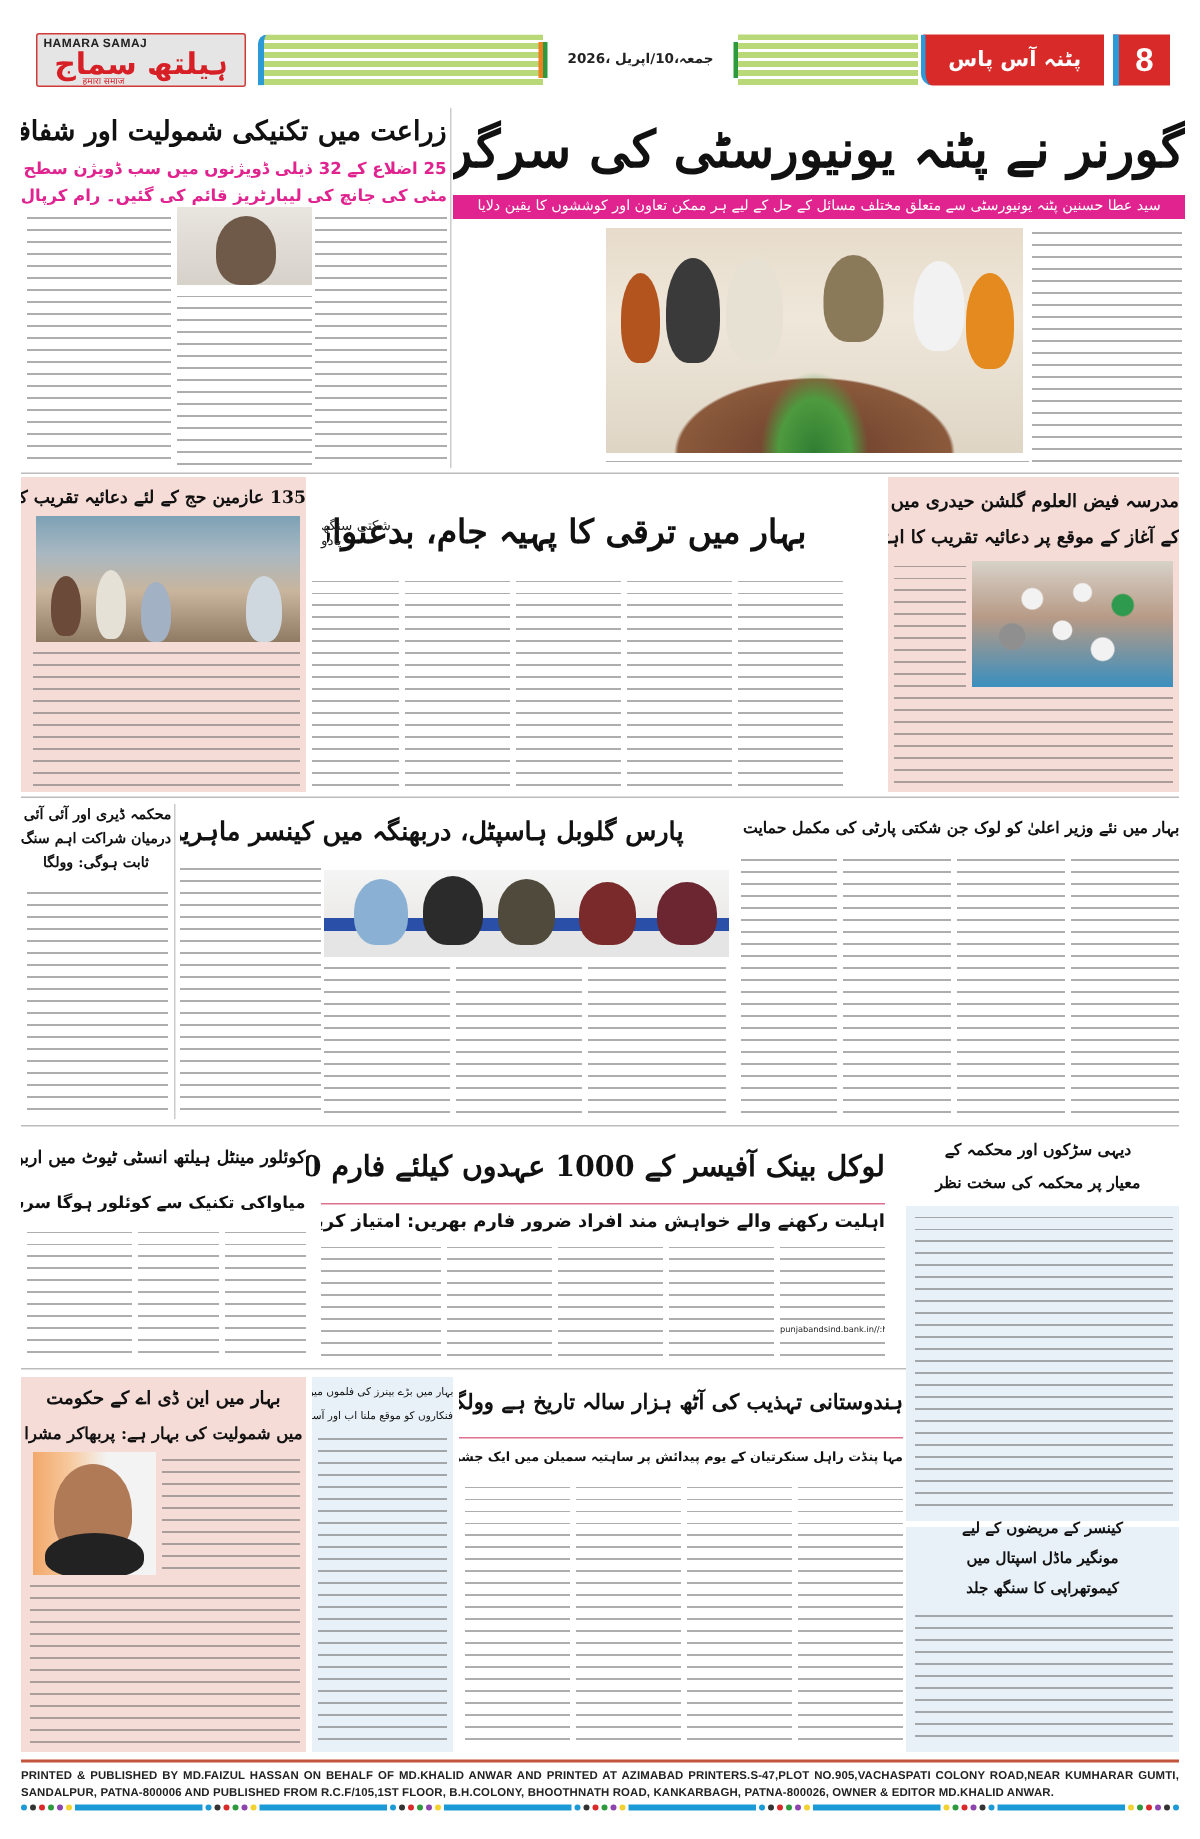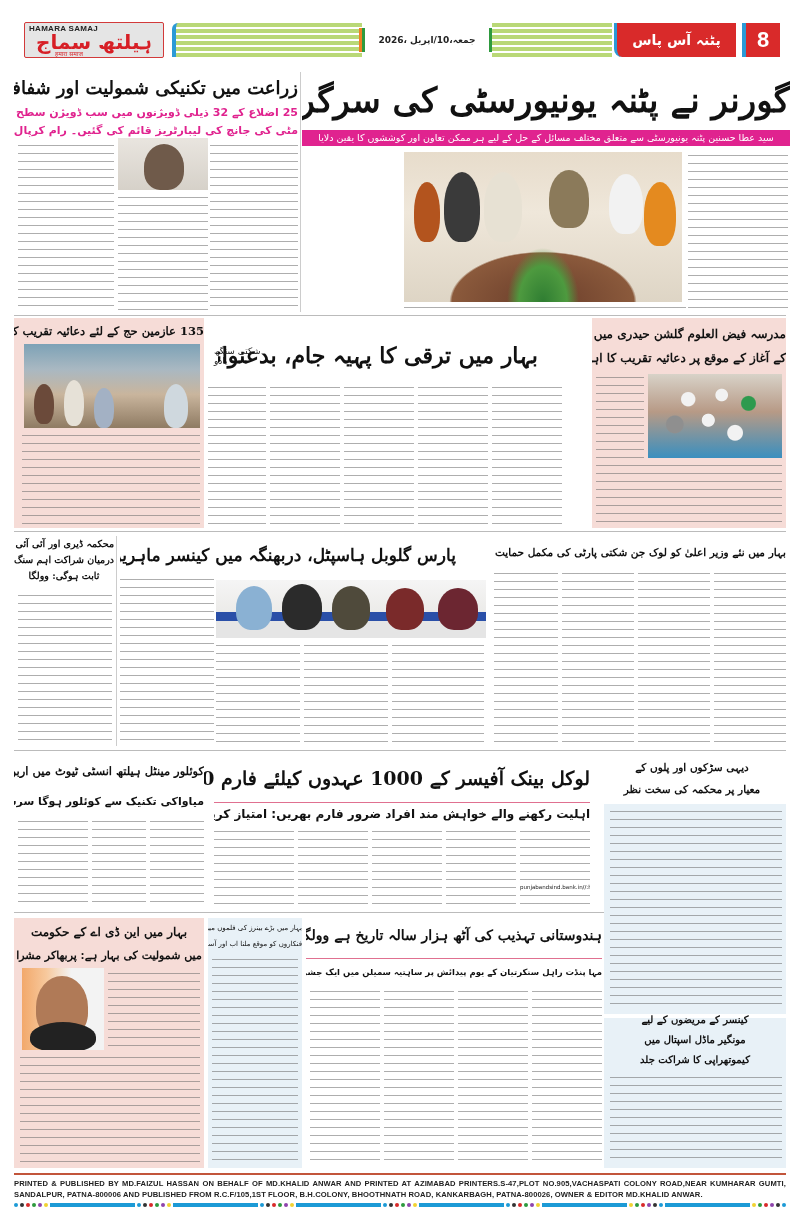--- a/index.html
+++ b/index.html
@@ -165,21 +165,21 @@
 
   <div class="headline" style="left:204px; top:756px; width:386px; height:44px; font-size:19px; line-height:44px; font-weight:bold;">لوکل بینک آفیسر کے 1000 عہدوں کیلئے فارم 20 اپریل تک</div>
   <div class="subhead-box" style="left:214px; top:802px; width:376px; height:22px; font-size:12px; line-height:22px; font-weight:bold; color:#111; border-top:1px solid #e07090;">اہلیت رکھنے والے خواہش مند افراد ضرور فارم بھریں: امتیاز کریمی</div>
   <div class="textcol" style="left:520px; top:828px; width:70px; height:80px;"></div>
   <div class="textcol" style="left:446px; top:828px; width:70px; height:80px;"></div>
   <div class="textcol" style="left:372px; top:828px; width:70px; height:80px;"></div>
   <div class="textcol" style="left:298px; top:828px; width:70px; height:80px;"></div>
   <div class="textcol" style="left:214px; top:828px; width:80px; height:80px;"></div>
   <div style="position:absolute; left:520px; top:884px; width:70px; height:10px; font-size:5.5px; background:#fff; overflow:hidden; white-space:nowrap; direction:ltr; text-align:right;">punjabandsind.bank.in//:https</div>
 
-  <div class="headline" style="left:598px; top:756px; width:188px; height:22px; font-size:10.5px; line-height:22px; font-weight:bold;">دیہی سڑکوں اور پلوں کے</div>
+  <div class="headline" style="left:598px; top:756px; width:188px; height:22px; font-size:10.5px; line-height:22px; font-weight:bold;">دیہی سڑکوں اور محکمہ کے</div>
   <div class="headline" style="left:598px; top:778px; width:188px; height:22px; font-size:10.5px; line-height:22px; font-weight:bold;">معیار پر محکمہ کی سخت نظر</div>
   <div class="bluebox" style="left:604px; top:804px; width:182px; height:210px;"></div>
   <div class="textcol" style="left:610px; top:808px; width:172px; height:196px;"></div>
 
   <div class="hr" style="left:14px; top:912px; width:590px;"></div>
 
   <div class="pinkbox" style="left:14px; top:918px; width:190px; height:250px;"></div>
   <div class="headline" style="left:14px; top:920px; width:190px; height:24px; font-size:12px; line-height:24px; font-weight:bold;">بہار میں این ڈی اے کے حکومت</div>
   <div class="headline" style="left:14px; top:944px; width:190px; height:24px; font-size:11px; line-height:24px; font-weight:bold;">میں شمولیت کی بہار ہے: پربھاکر مشرا</div>
   <div class="photo ph-portrait2" style="left:22px; top:968px; width:82px; height:82px;">
@@ -198,21 +198,21 @@
 
   <div class="subhead-box" style="left:306px; top:958px; width:296px; height:26px; font-size:8.5px; line-height:26px; font-weight:bold; border-top:1px solid #e07090; color:#111;">مہا پنڈت راہل سنکرتیان کے یوم پیدائش پر ساہتیہ سمیلن میں ایک جشن اور مختصر کہانی سمپوزیم کا انعقاد</div>
   <div class="textcol" style="left:532px; top:988px; width:70px; height:176px;"></div>
   <div class="textcol" style="left:458px; top:988px; width:70px; height:176px;"></div>
   <div class="textcol" style="left:384px; top:988px; width:70px; height:176px;"></div>
   <div class="textcol" style="left:310px; top:988px; width:70px; height:176px;"></div>
 
   <div class="bluebox" style="left:604px; top:1018px; width:182px; height:150px;"></div>
   <div class="headline" style="left:604px; top:1010px; width:182px; height:20px; font-size:10px; line-height:20px; font-weight:bold;text-align:center;">کینسر کے مریضوں کے لیے</div>
   <div class="headline" style="left:604px; top:1030px; width:182px; height:20px; font-size:10px; line-height:20px; font-weight:bold;">مونگیر ماڈل اسپتال میں</div>
-  <div class="headline" style="left:604px; top:1050px; width:182px; height:20px; font-size:10px; line-height:20px; font-weight:bold;">کیموتھراپی کا شراکت جلد</div>
+  <div class="headline" style="left:604px; top:1050px; width:182px; height:20px; font-size:10px; line-height:20px; font-weight:bold;">کیموتھراپی کا سنگھ جلد</div>
   <div class="textcol" style="left:610px; top:1074px; width:172px; height:90px;"></div>
 
   <div class="footer-rule"></div>
   <div class="footer-text">PRINTED &amp; PUBLISHED BY MD.FAIZUL HASSAN ON BEHALF OF MD.KHALID ANWAR AND PRINTED AT AZIMABAD PRINTERS.S-47,PLOT NO.905,VACHASPATI COLONY ROAD,NEAR KUMHARAR GUMTI, SANDALPUR, PATNA-800006 AND PUBLISHED FROM R.C.F/105,1ST FLOOR, B.H.COLONY, BHOOTHNATH ROAD, KANKARBAGH, PATNA-800026, OWNER &amp; EDITOR MD.KHALID ANWAR.</div>
   <div class="colorbar">
     <span class="cb-dot" style="background:#1c9ad6"></span>
       <span class="cb-dot" style="background:#333"></span>
       <span class="cb-dot" style="background:#d92a2a"></span>
       <span class="cb-dot" style="background:#2e9a3e"></span>
       <span class="cb-dot" style="background:#8e44ad"></span>

